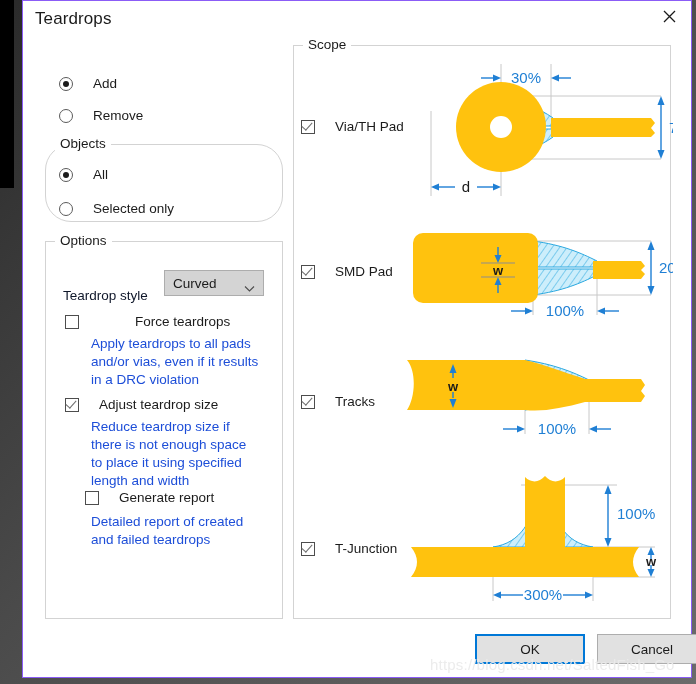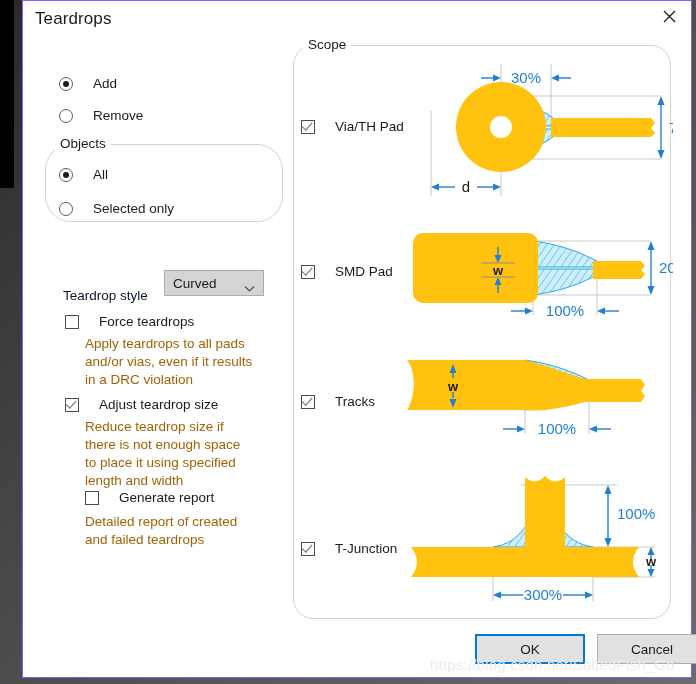--- a/index.html
+++ b/index.html
@@ -44,21 +44,21 @@
     position:absolute;border:1px solid #d3d3d3;box-sizing:border-box;background:transparent;
   }
   .group-legend{
     position:absolute;top:-9px;left:9px;background:#fff;padding:0 5px;
     font-size:13.5px;color:#1b1b1b;
   }
 
   #grp-working{left:22px;top:53px;width:238px;height:75px;}
   #grp-objects{left:22px;top:143px;width:238px;height:78px;border-radius:26px;}
   #grp-options{left:22px;top:240px;width:238px;height:378px;}
-  #grp-scope{left:270px;top:44px;width:378px;height:574px;border-radius:20px;}
+  #grp-scope{left:270px;top:44px;width:378px;height:574px;}
 
   
   .ctrl-row{position:absolute;display:flex;align-items:center;}
   .radio{
     width:14px;height:14px;border:1px solid #5a5a5a;border-radius:50%;
     box-sizing:border-box;background:#fff;position:relative;flex:0 0 auto;cursor:pointer;
   }
   .radio.checked:after{
     content:"";position:absolute;left:3px;top:3px;width:6px;height:6px;
     border-radius:50%;background:#1b1b1b;
@@ -76,22 +76,22 @@
   
   .opt-label{position:absolute;font-size:13.5px;color:#0f172a;margin-top:12px;}
   #style-select{
     position:absolute;left:141px;top:269px;width:100px;height:26px;
     background:#d4d4d4;border:1px solid #adadad;box-sizing:border-box;
     display:flex;align-items:center;cursor:pointer;
   }
   #style-select .sel-value{margin-left:8px;font-size:13.5px;color:#1b1b1b;}
   #style-select .chev{position:absolute;right:8px;top:8px;}
   .opt-desc{
-    position:absolute;font-size:13.5px;color:#a16207;line-height:18px;
-    width:168px;left:62px;
+    position:absolute;font-size:13.5px;color:#1d4ed8;line-height:18px;
+    width:168px;left:68px;
   }
   .clipbox{overflow:hidden;}
 
   
   .scope-row{position:absolute;left:8px;display:flex;align-items:center;}
   .scope-diagram{position:absolute;}
 
   
   .dlg-button{
     position:absolute;width:110px;height:30px;
@@ -138,32 +138,35 @@
   </div>
   <div class="ctrl-row" style="left:36px;top:166px;">
     <span class="radio checked"></span>
     <span class="ctrl-label">All</span>
   </div>
   <div class="ctrl-row" style="left:36px;top:200px;">
     <span class="radio"></span>
     <span class="ctrl-label">Selected only</span>
   </div>
 
+  <div class="groupbox" id="grp-options">
+    <span class="group-legend">Options</span>
+  </div>
 
   <div class="opt-label" style="left:40px;top:275px;">Teardrop style</div>
   <div id="style-select">
     <span class="sel-value">Curved</span>
     <span class="chev">
       <svg width="11" height="8" viewBox="0 0 11 8" aria-hidden="true">
         <path d="M1 1.5 L5.5 6 L10 1.5" stroke="#4d4d4d" stroke-width="1.1" fill="none"></path>
       </svg>
     </span>
   </div>
 
-  <div class="ctrl-row" style="left:42px;top:313px;">
+  <div class="ctrl-row" style="left:42px;top:313px;gap:36px;">
     <span class="checkbox"></span>
     <span class="ctrl-label">Force teardrops</span>
   </div>
   <div class="opt-desc clipbox" style="top:334px;height:52px;">Apply teardrops to all pads and/or vias, even if it results in a DRC violation</div>
 
   <div class="ctrl-row" style="left:42px;top:396px;">
     <span class="checkbox checked"></span>
     <span class="ctrl-label">Adjust teardrop size</span>
   </div>
   <div class="opt-desc clipbox" style="top:417px;height:70px;">Reduce teardrop size if there is not enough space to place it using specified length and width</div>

